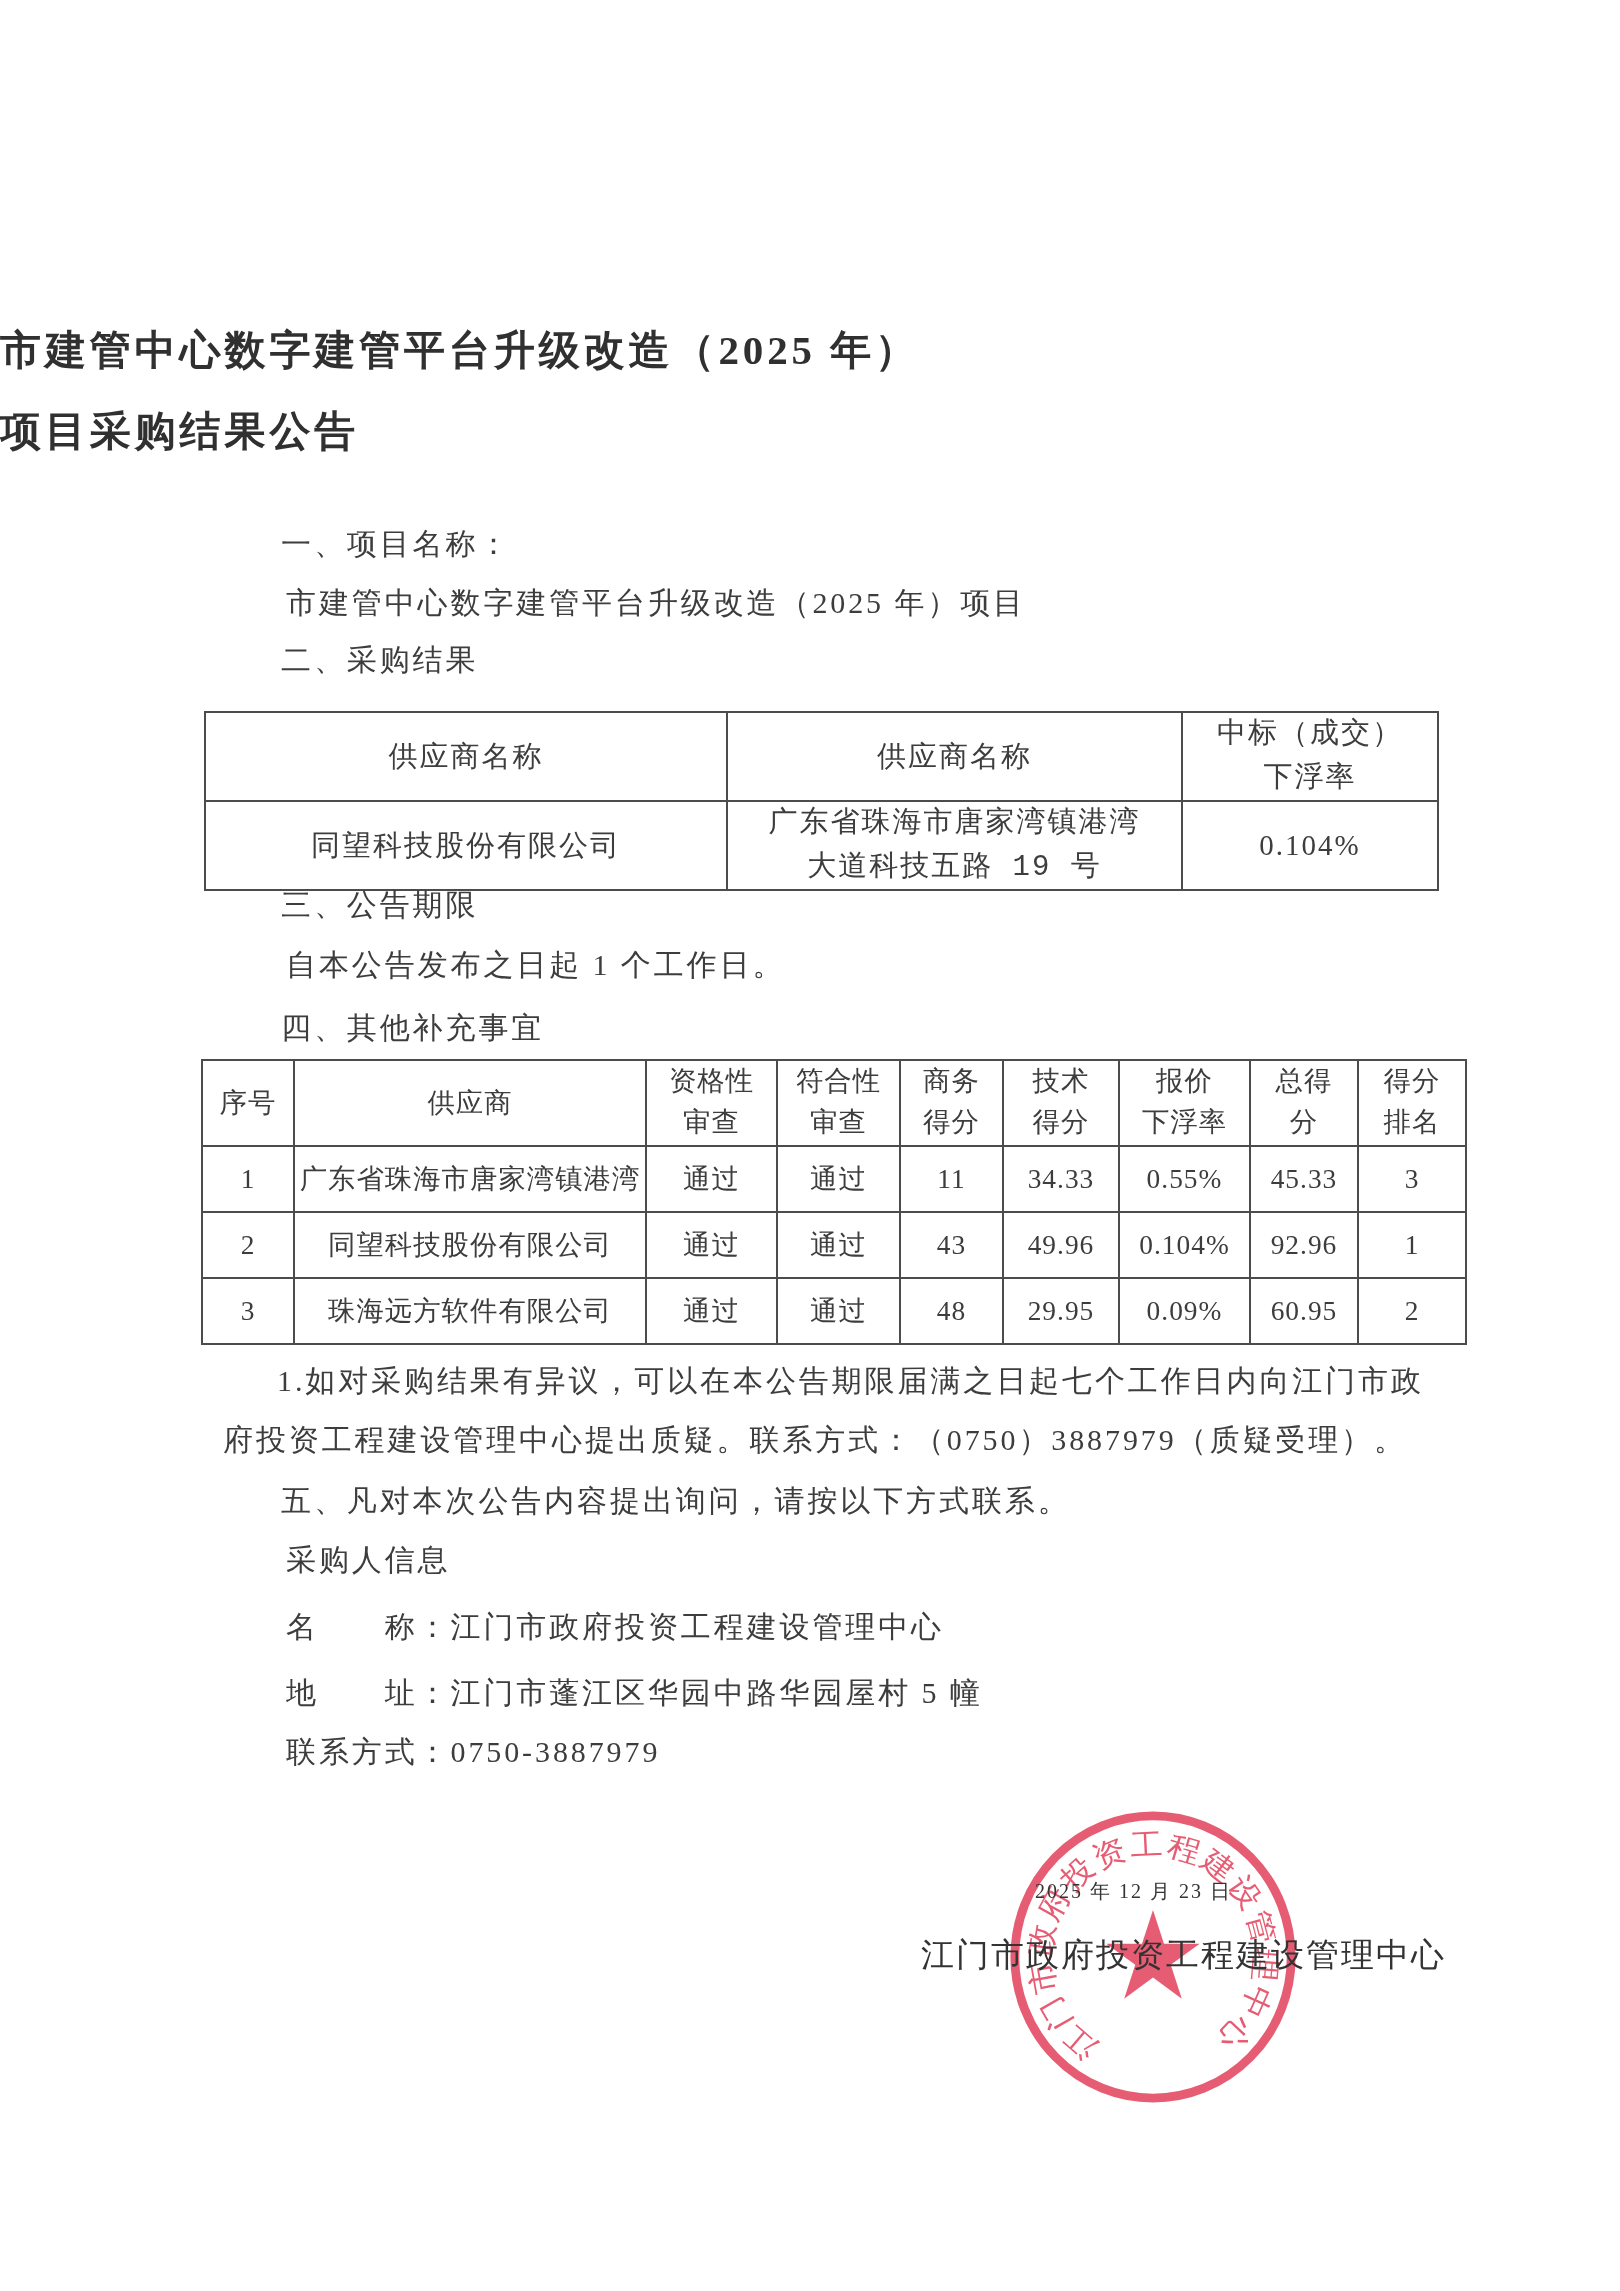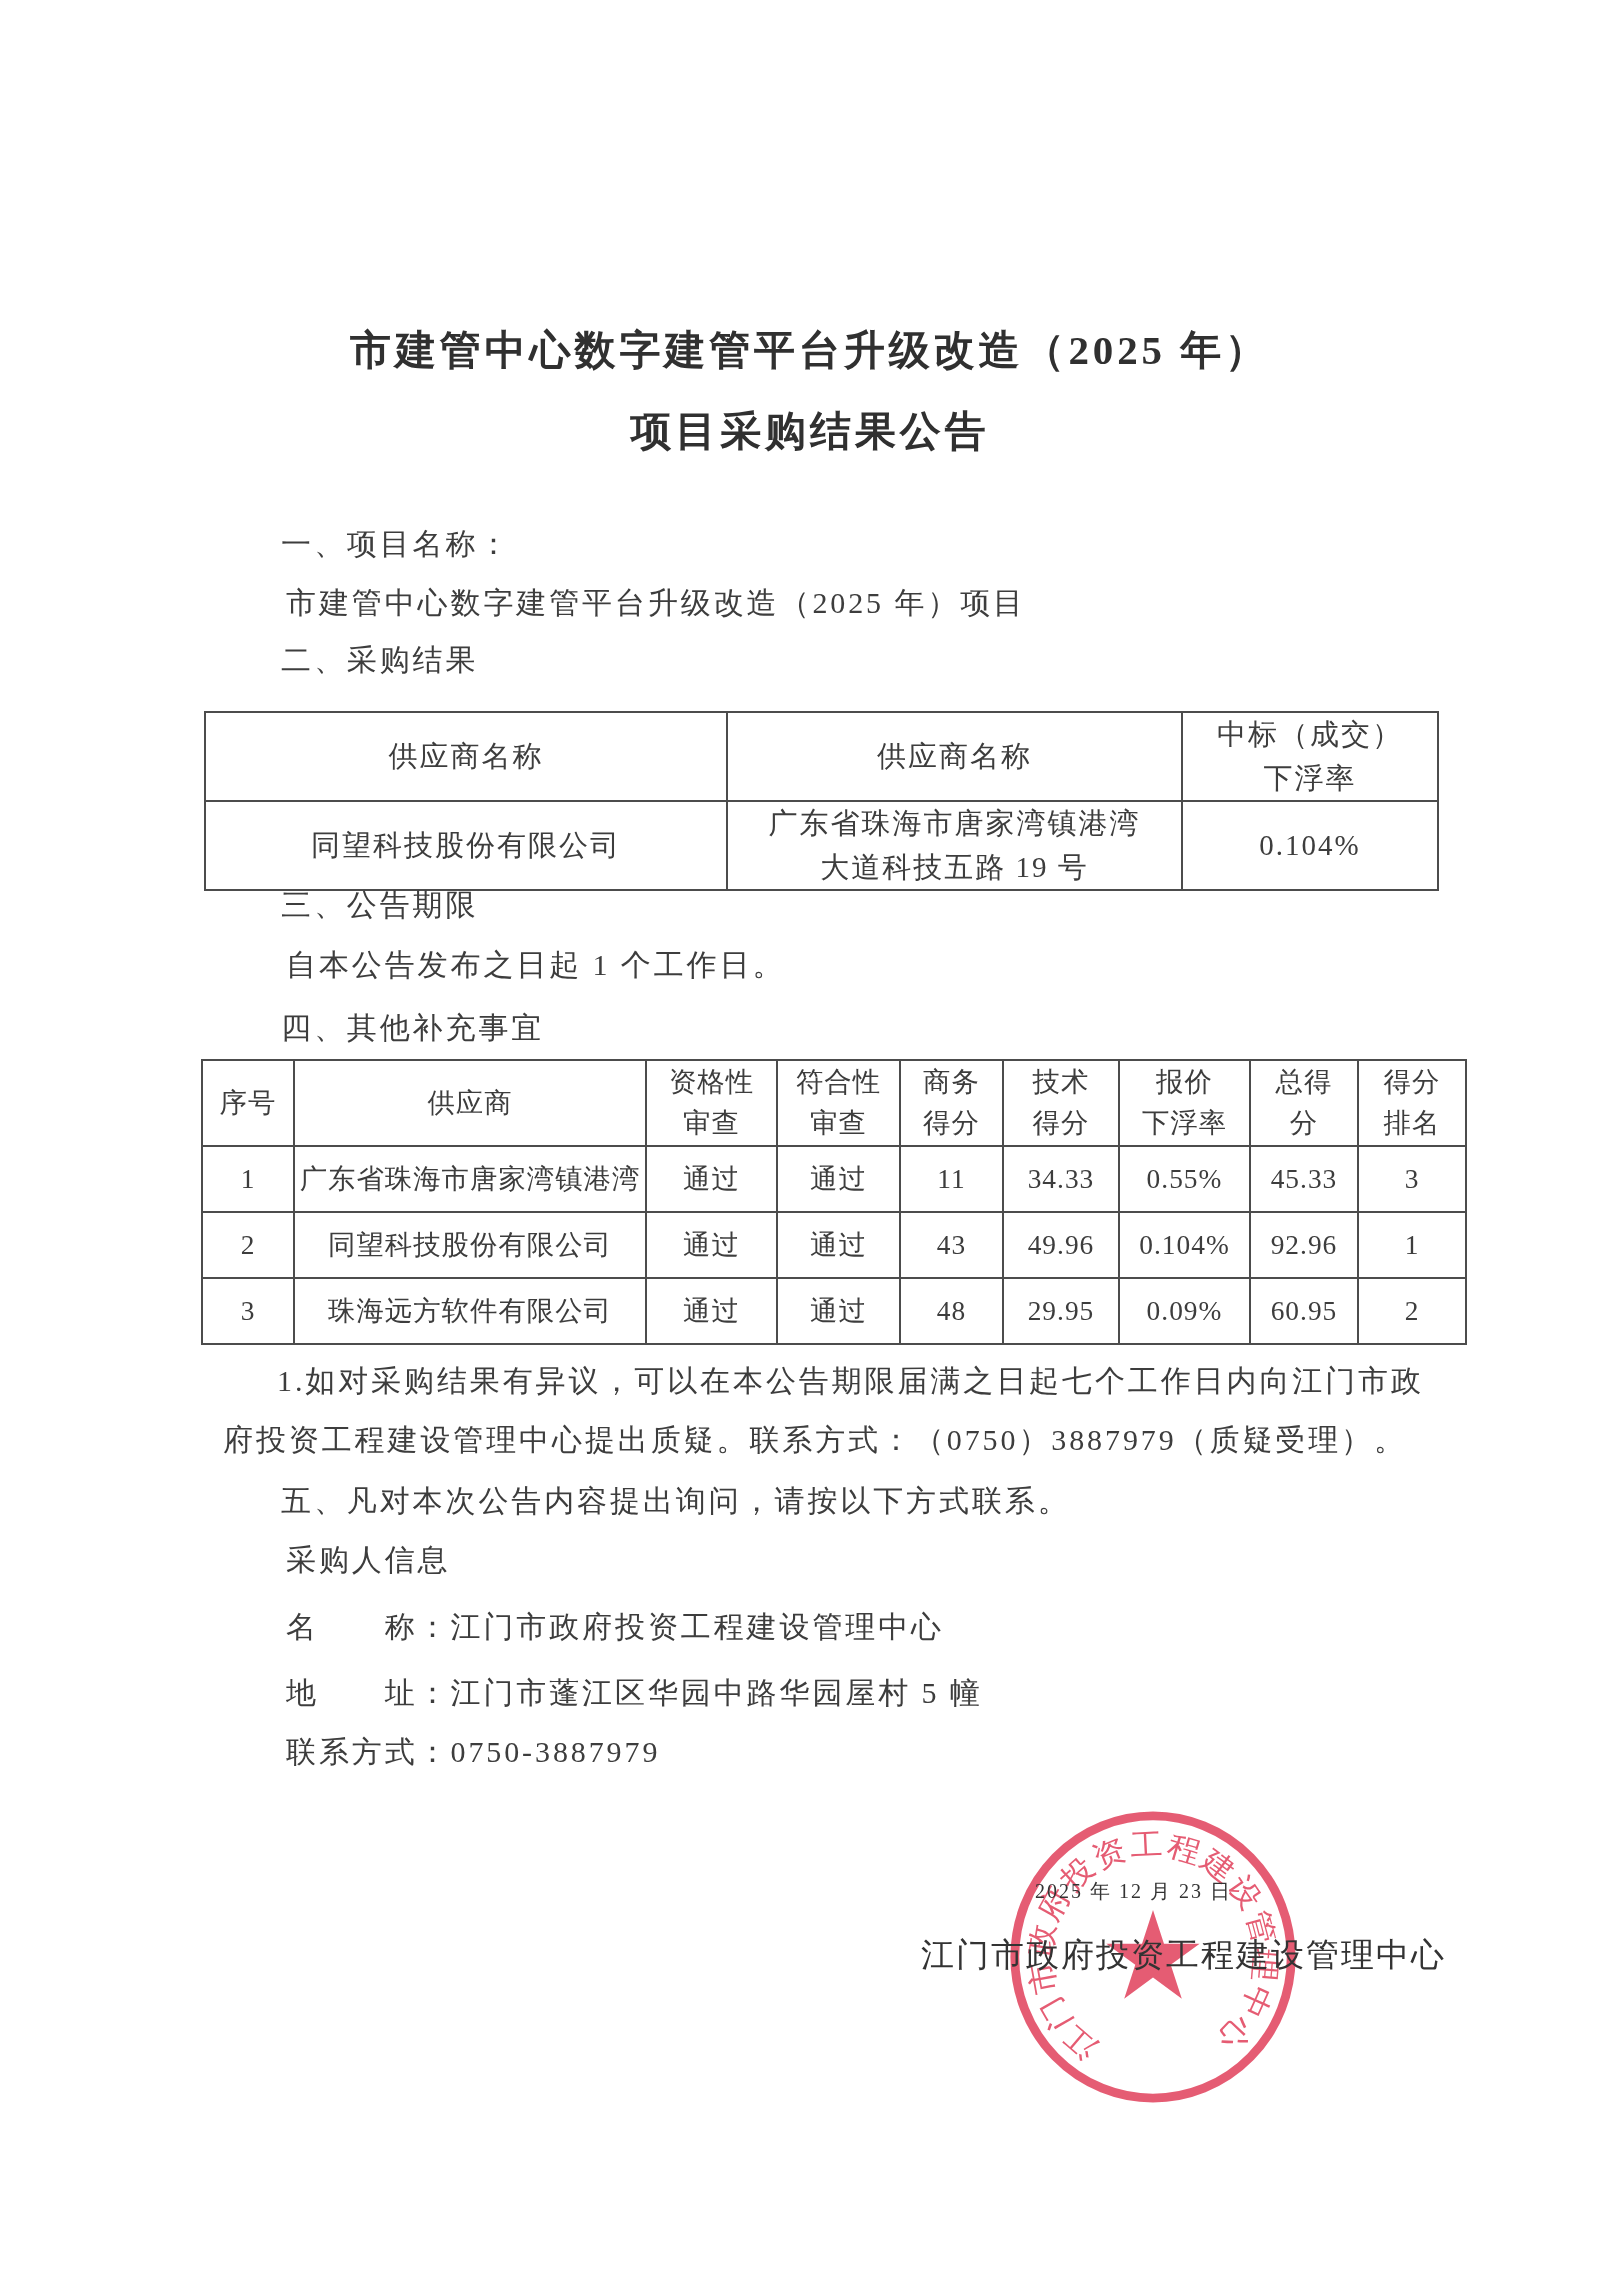--- a/index.html
+++ b/index.html
@@ -17,21 +17,21 @@
     position: absolute;
     font-size: 30px;
     letter-spacing: 2.9px;
     white-space: pre;
     line-height: 1.2;
   }
   .title {
     position: absolute;
     left: 0;
     width: 100%;
-    text-align: center;
+    text-align: left;
     font-size: 41px;
     font-weight: bold;
     letter-spacing: 3.9px;
     color: #303030;
     white-space: pre;
   }
   table.doc-table {
     position: absolute;
     border-collapse: collapse;
     table-layout: fixed;
@@ -44,21 +44,21 @@
     font-weight: normal;
     padding: 0;
     overflow: hidden;
   }
   #result-table { left: 204px; top: 691px; width: 1233px; font-size: 29px; letter-spacing: 2px; margin-top: 20px; }
   #result-table tr.hdr { height: 84px; }
   #result-table tr.data { height: 88px; }
   #score-table { left: 201px; top: 1059px; width: 1263px; font-size: 27.4px; letter-spacing: 1px; }
   #score-table tr.hdr { height: 86px; }
   #score-table tr.data { height: 66px; }
-  .cell-2line { line-height: 1.5; }
+  .cell-2line { line-height: 1.5; font-family: Liberation Mono, monospace; }
   .stamp {
     position: absolute;
     left: 1006px;
     top: 1810px;
     width: 294px;
     height: 294px;
     opacity: 0.87;
   }
   .sig {
     position: absolute;

